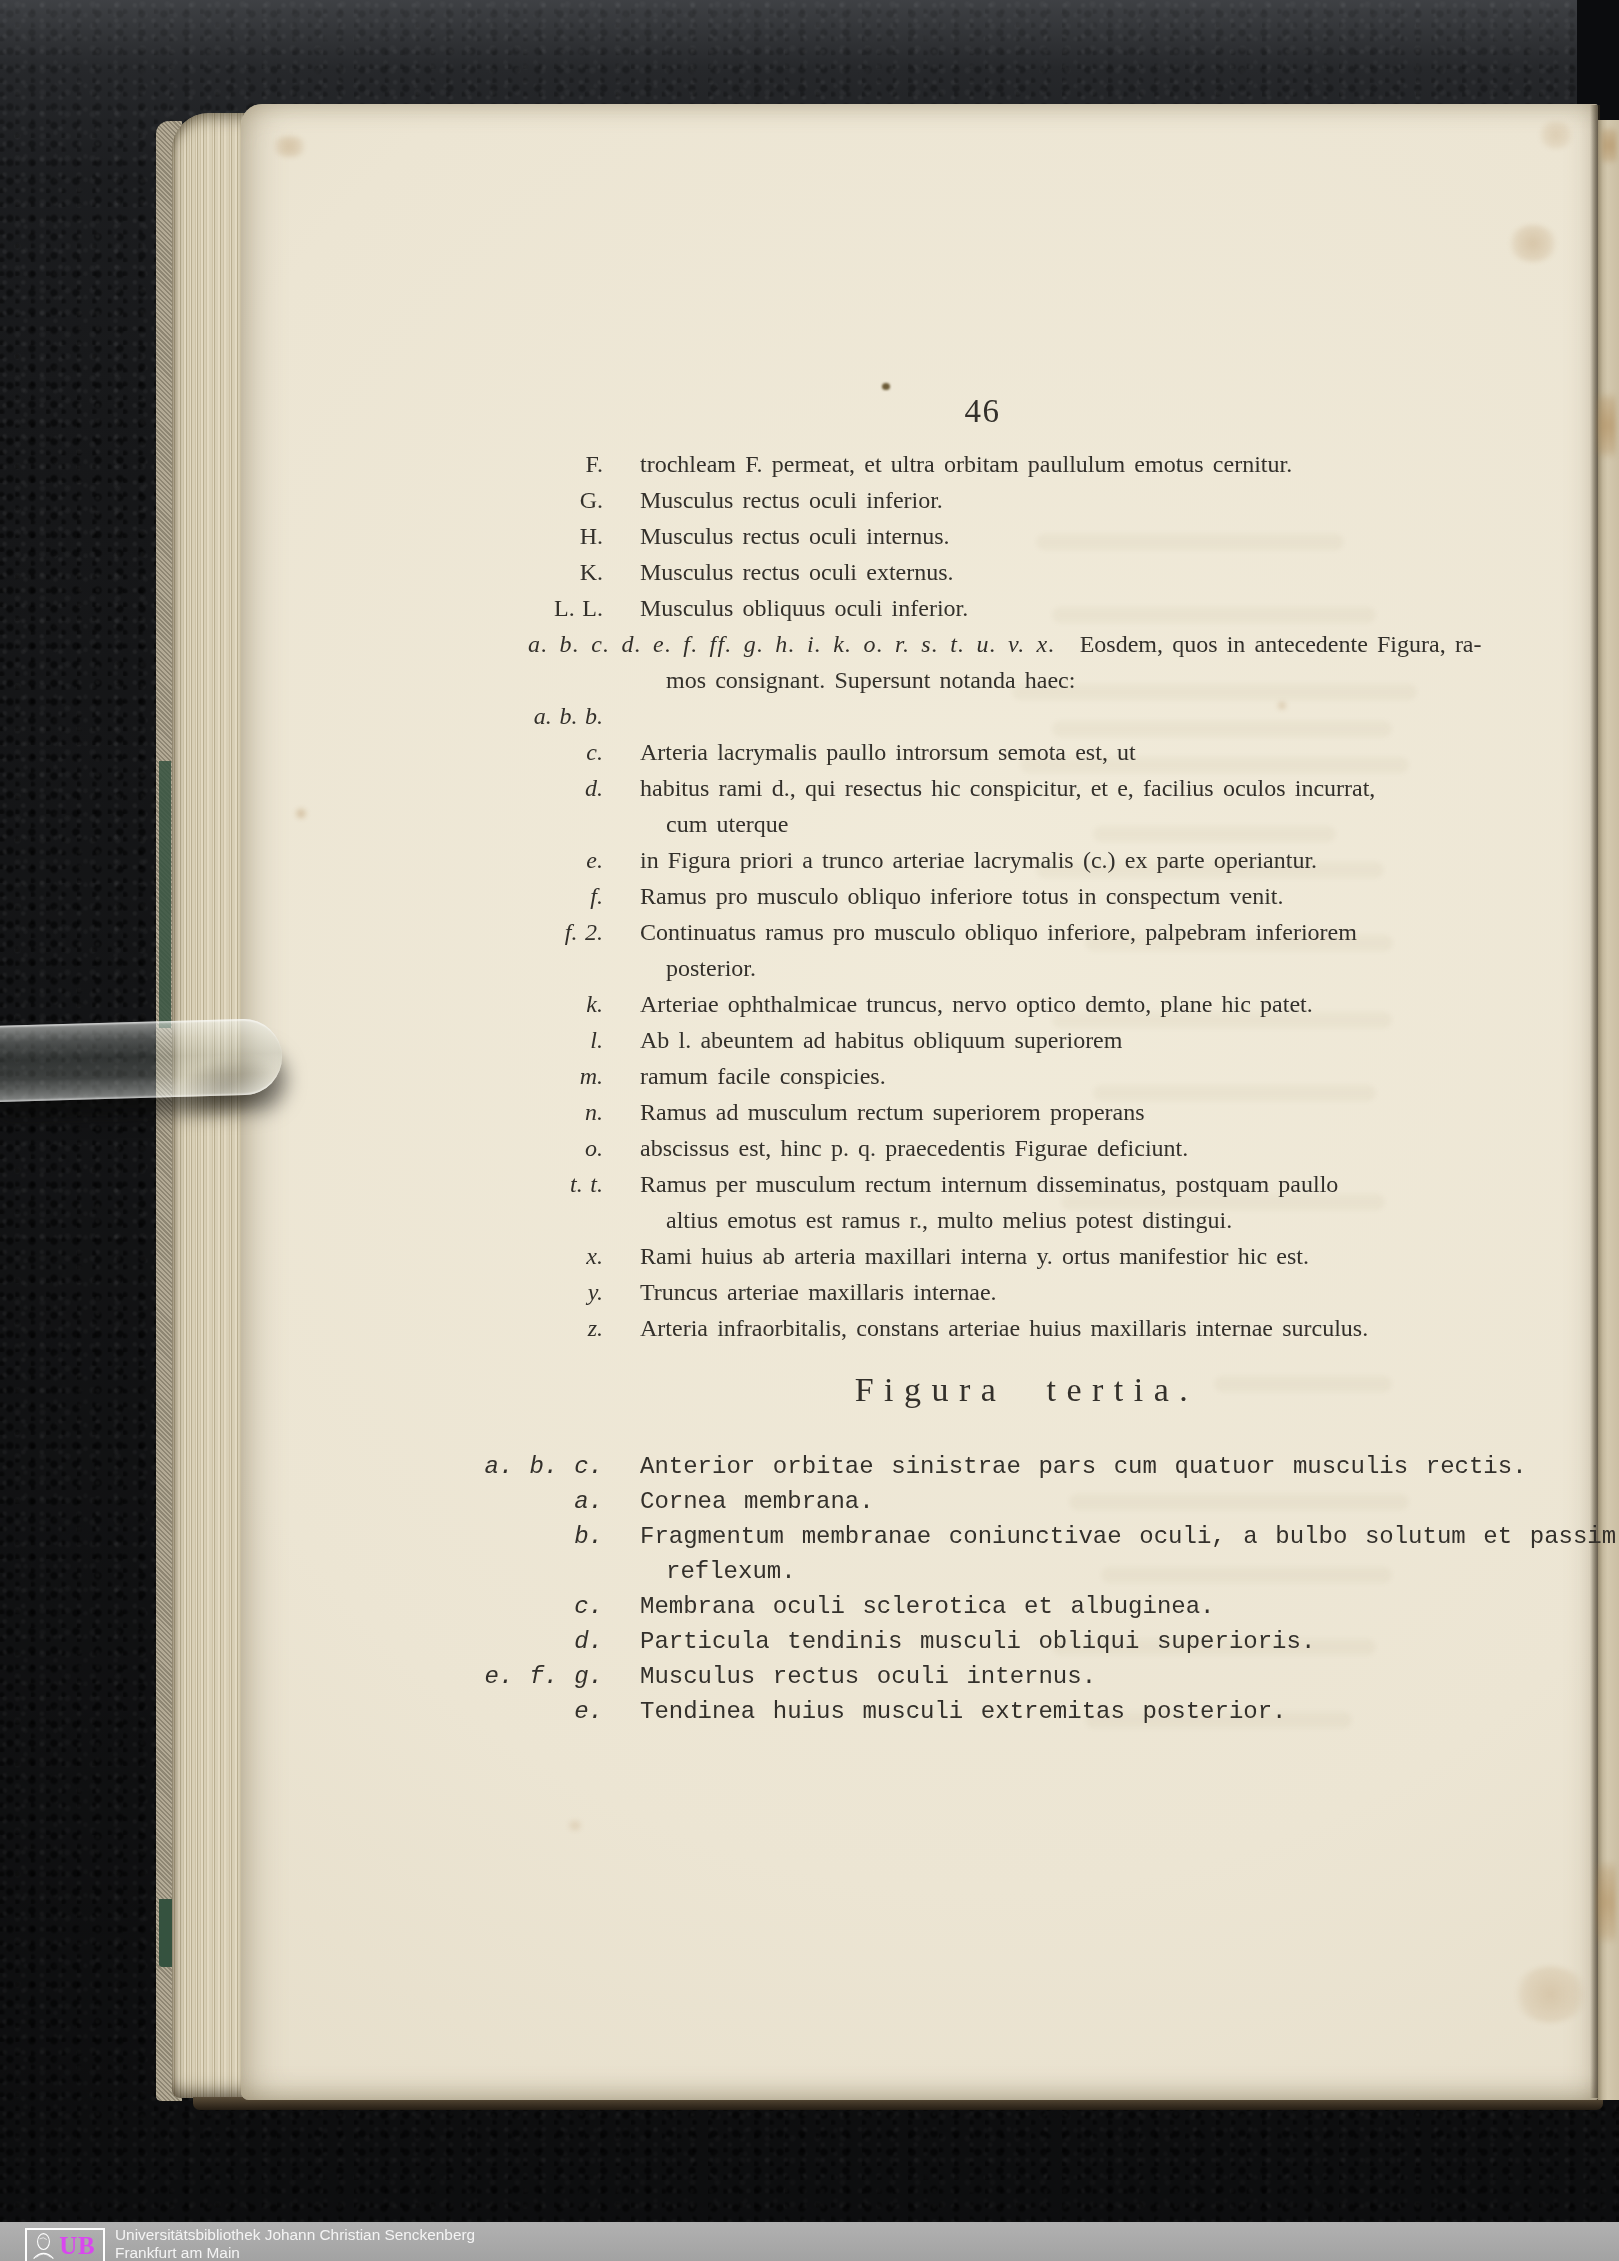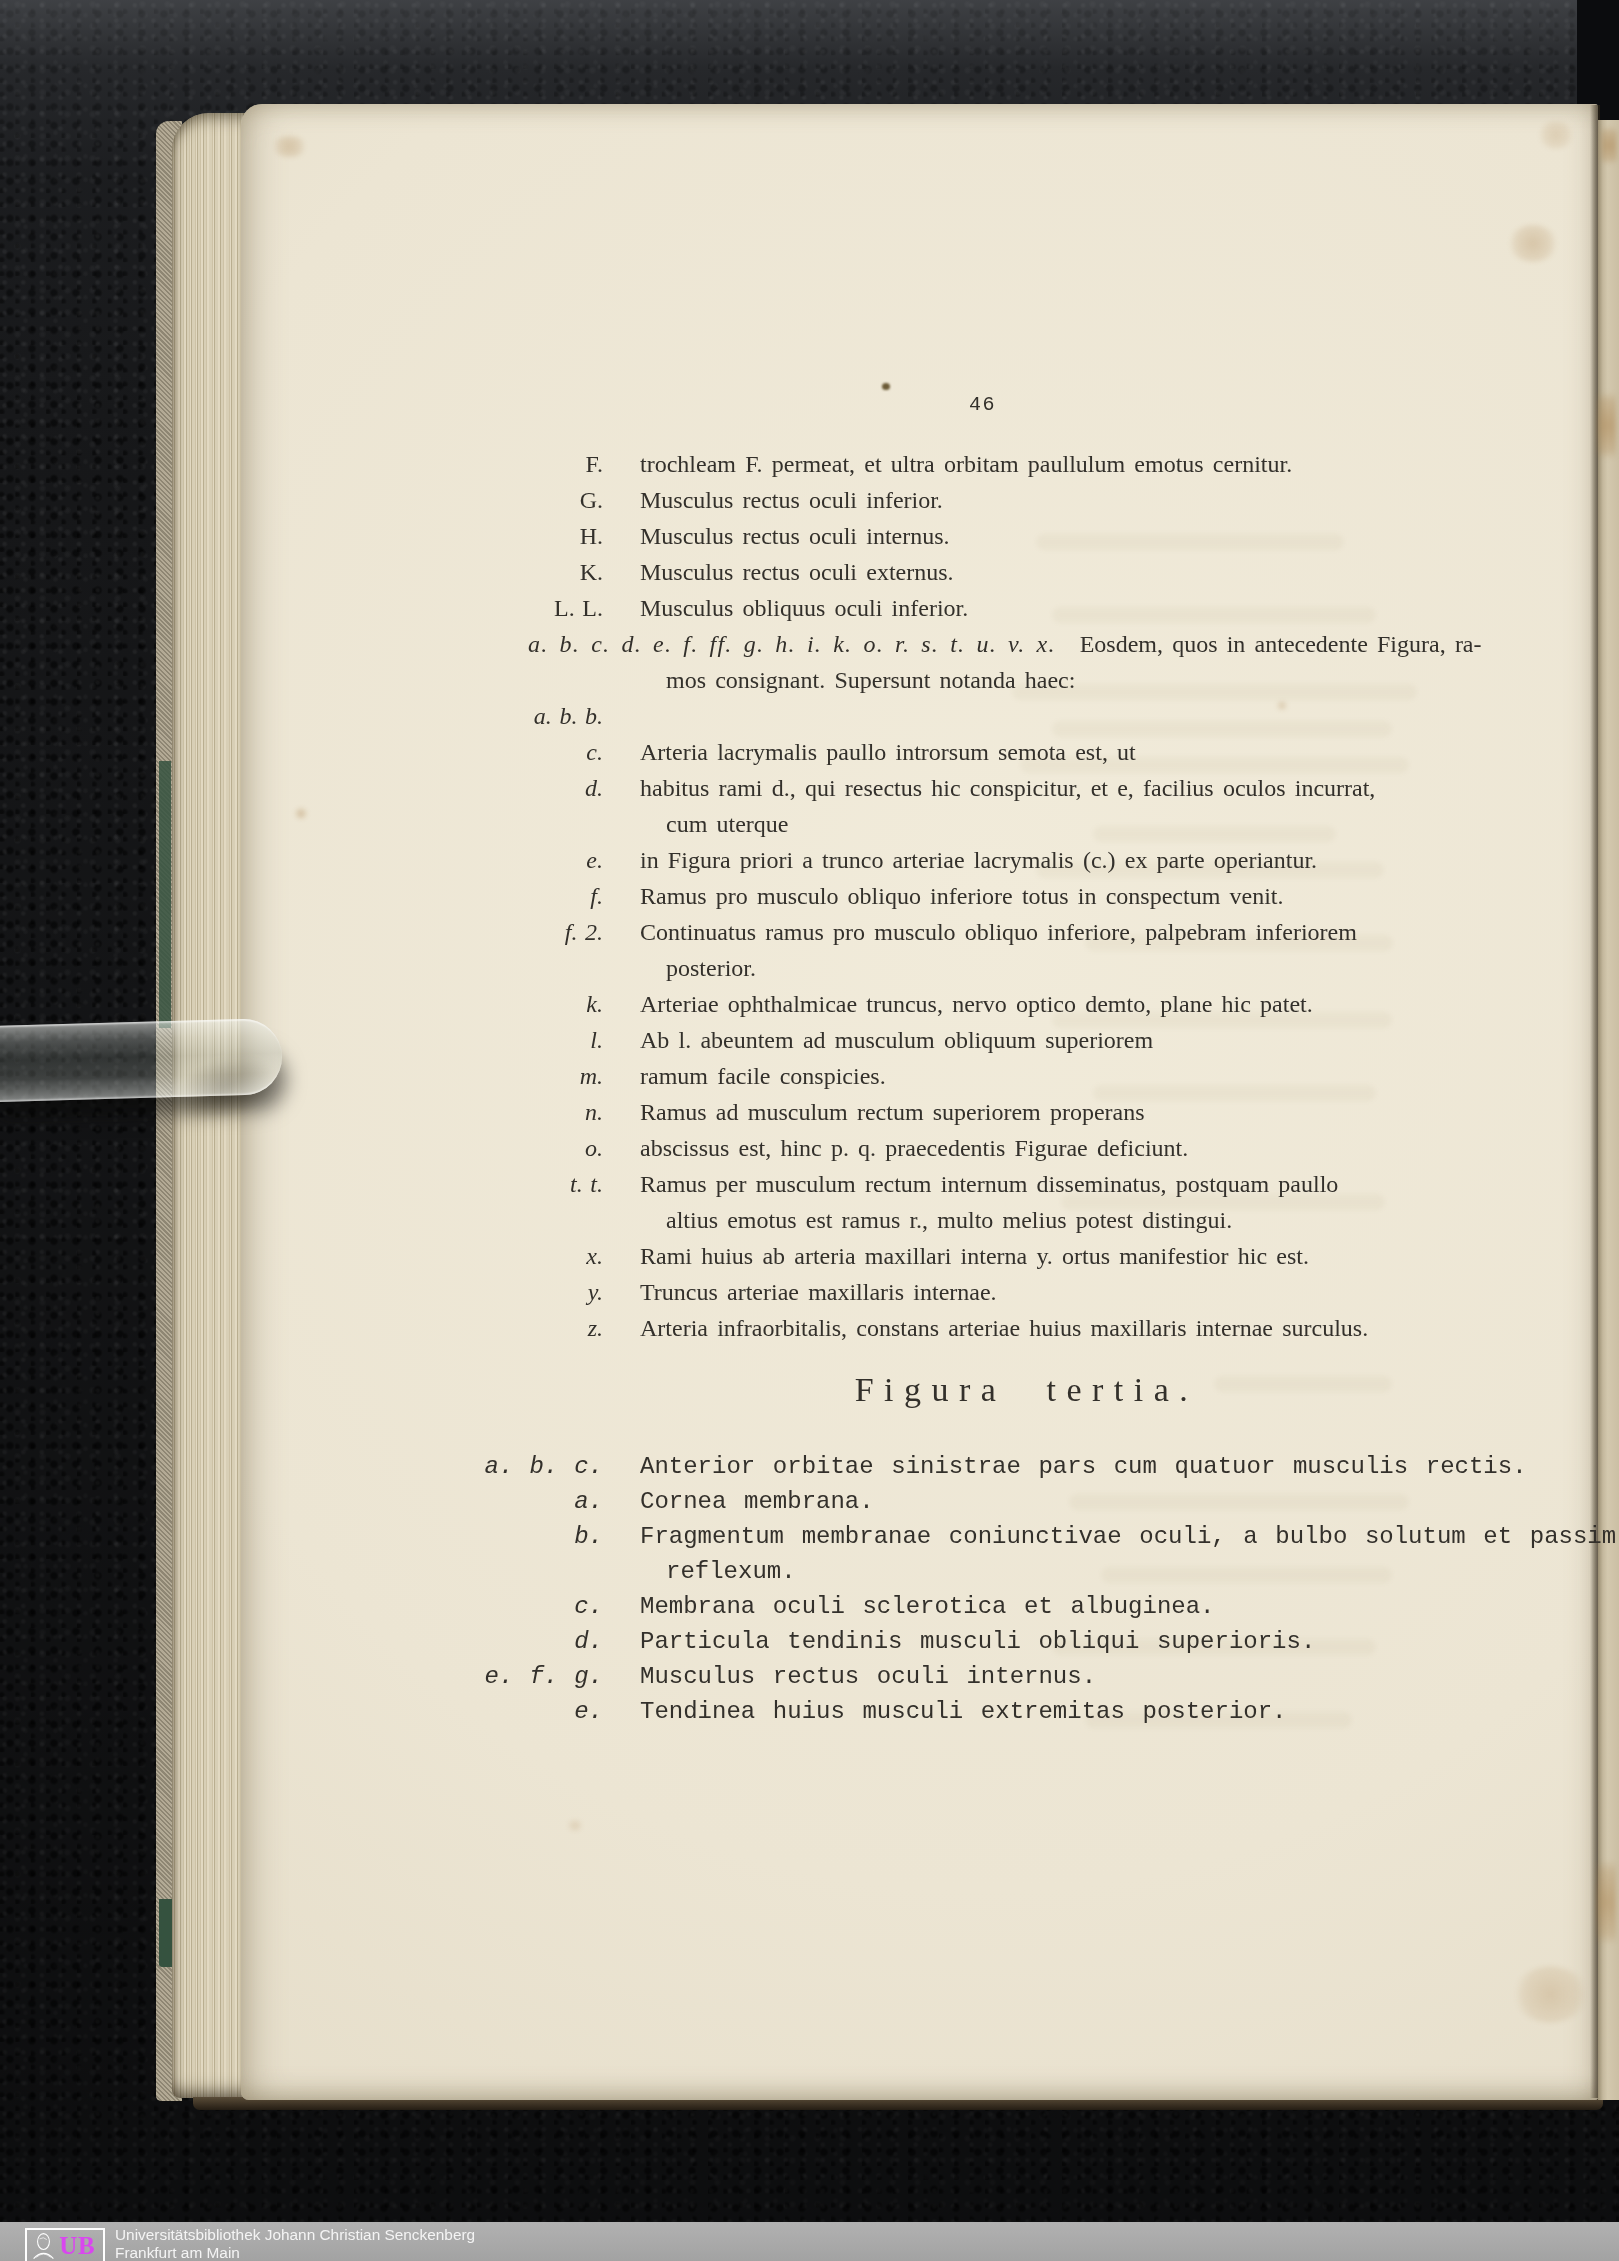--- a/index.html
+++ b/index.html
@@ -67,21 +67,21 @@
     transform:rotate(-1.6deg);transform-origin:right center;
     border-radius:3.2px 40px 40px 3.2px;
     background:linear-gradient(180deg, rgba(246,249,245,0.55) 0%, rgba(216,223,217,0.30) 22%,
       rgba(148,158,150,0.24) 46%, rgba(190,198,190,0.26) 72%, rgba(242,246,242,0.5) 100%);
     box-shadow:inset 0 2.4px 1.6px -0.8px rgba(255,255,255,0.55), inset 0 -2.4px 1.6px -0.8px rgba(255,255,255,0.45),
       9.7px 23px 19.4px -6.5px rgba(8,8,6,0.5);}
 
   
   .ink{color:#33302b;}
   .pageno{position:absolute;left:938px;top:393px;width:89px;z-index:6;
-    text-align:center;font-size:20px;letter-spacing:1.6px;font-family:Liberation Mono, monospace;}
+    text-align:center;font-size:33px;letter-spacing:1.6px;}
   .block{position:absolute;left:150px;width:1295px;z-index:6;font-size:24px;}
   .b1{top:446px;}
   .b2{top:1449px;font-family:Liberation Mono, monospace;}
   .line{position:relative;height:36px;line-height:36px;white-space:nowrap;}
   .b2 .line{height:35px;line-height:35px;}
   .lbl{position:absolute;left:0;top:0;width:453px;text-align:right;font-style:italic;word-spacing:1.6px;}
   .lbl.rom{font-style:normal;}
   .txt{position:absolute;left:490px;top:0;word-spacing:3.2px;}
   .txt.cont{left:516px;}
   .flow{position:absolute;left:378px;top:0;white-space:nowrap;}
@@ -204,21 +204,21 @@
       </div>
     <div class="line">
         <span class="txt cont">posterior.</span>
       </div>
     <div class="line">
         <span class="lbl">k.</span>
         <span class="txt">Arteriae ophthalmicae truncus, nervo optico demto, plane hic patet.</span>
       </div>
     <div class="line">
         <span class="lbl">l.</span>
-        <span class="txt">Ab l. abeuntem ad musculum obliquum superiorem</span>
+        <span class="txt">Ab l. abeuntem ad habitus obliquum superiorem</span>
       </div>
     <div class="line">
         <span class="lbl">m.</span>
         <span class="txt">ramum facile conspicies.</span>
       </div>
     <div class="line">
         <span class="lbl">n.</span>
         <span class="txt">Ramus ad musculum rectum superiorem properans</span>
       </div>
     <div class="line">

